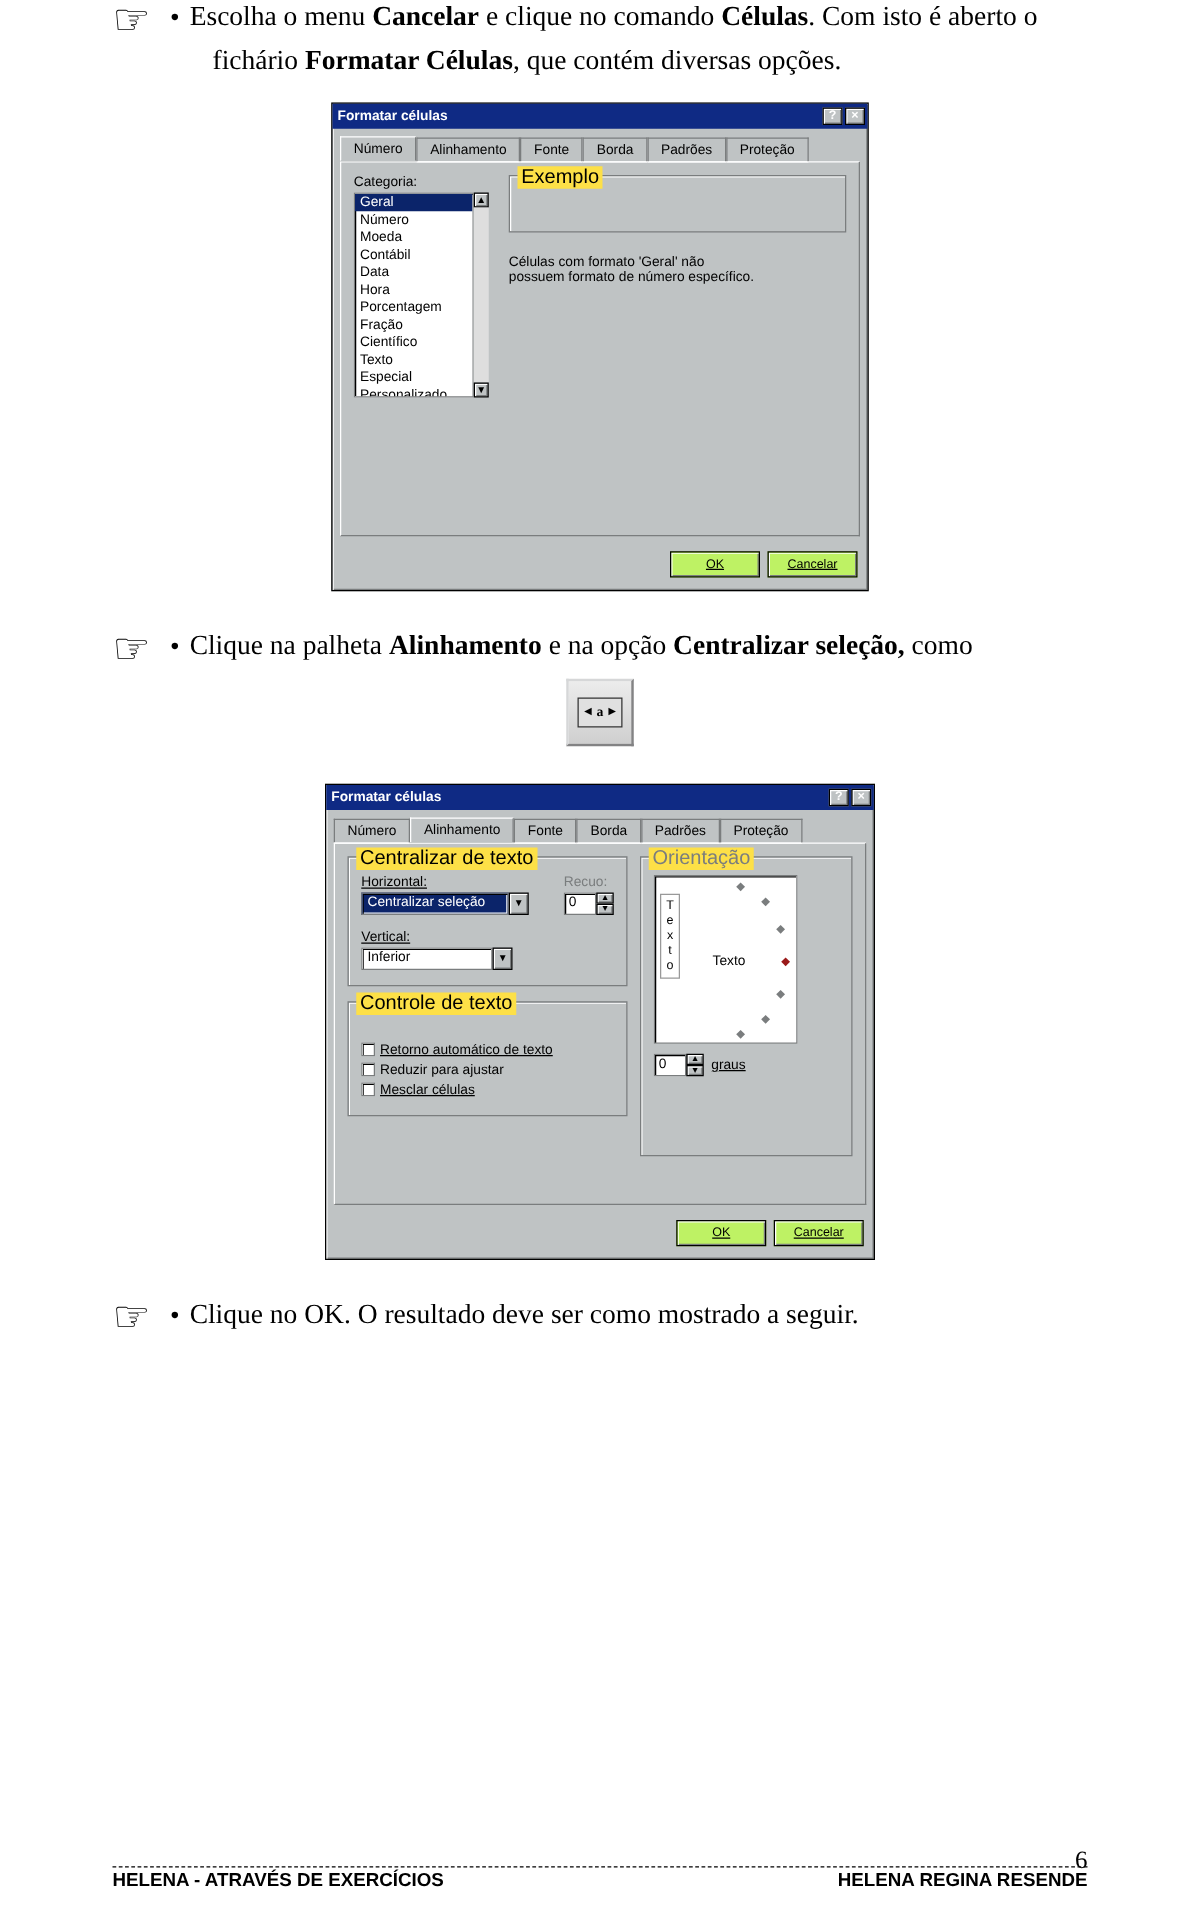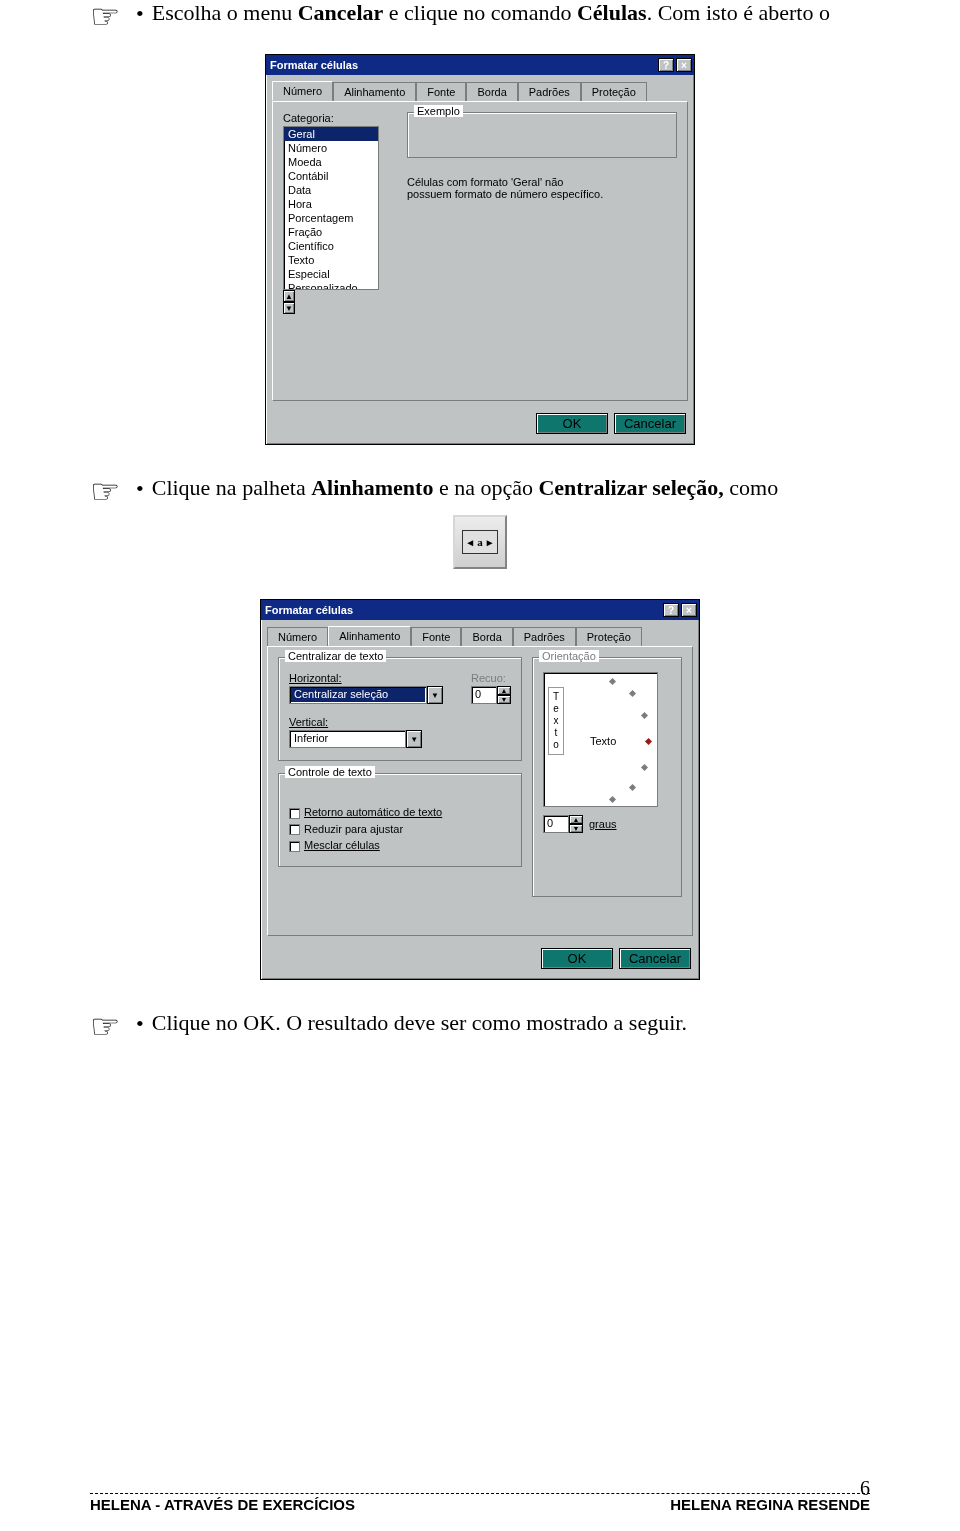--- a/index.html
+++ b/index.html
@@ -58,41 +58,42 @@
   .dlg-inner {
     margin: 0 6px 6px 6px;
     border: 1px solid #fff;
     border-right-color: #7a7d7e; border-bottom-color: #7a7d7e;
     padding: 10px;
     min-height: 260px;
     position: relative;
   }
   .btn {
     min-width: 72px; height: 21px;
-    background: #0f766e;
+    background: #bef264;
     border: 1px solid #000;
     box-shadow: inset 1px 1px 0 #fff, inset -1px -1px 0 #7a7d7e;
     display: inline-flex; align-items: center; justify-content: center;
-    font-size: 13px;
+    font-size: 10px;
     margin-left: 6px;
+    text-decoration: underline;
   }
   .dlg-footer { display: flex; justify-content: flex-end; padding: 6px 8px 10px 0; }
   .lbl { font-size: 11px; }
   .sunken {
     background: #fff;
     border: 1px solid #7a7d7e;
     box-shadow: inset 1px 1px 0 #000, inset -1px -1px 0 #fff;
   }
   .listbox { width: 96px; height: 164px; overflow: hidden; }
   .listbox .item { padding: 1px 4px; white-space: nowrap; }
   .listbox .item.selected { background: #0b246a; color: #fff; }
   .scrollbar { width: 12px; background:#bfc3c4; display:flex; flex-direction:column; }
   .sbtn { height:12px; border:1px solid #000; box-shadow: inset 1px 1px 0 #fff, inset -1px -1px 0 #7a7d7e; background:#bfc3c4; font-size:8px; display:flex;align-items:center;justify-content:center;}
   .group-frame { position: relative; border: 1px solid #7a7d7e; box-shadow: inset 1px 1px 0 #fff; padding: 10px 8px 8px 8px; }
-  .group-frame > .legend { position: absolute; top: -8px; left: 6px; background: #ffffff; padding: 0 3px; font-size: 11px; }
+  .group-frame > .legend { position: absolute; top: -8px; left: 6px; background: #fde047; padding: 0 3px; font-size: 16px; }
   .disabled-text { color: #7a7d7e; }
 
   
   .toolbar-icon { width:54px; height:54px; display:inline-flex; align-items:center; justify-content:center;
     border: 2px outset #d6d7d8; background: linear-gradient(#ececec,#cfcfcf); }
   .toolbar-icon .inner { width:36px; height:24px; border:1px solid #333; display:flex; align-items:center; justify-content:center; background:#e0e0e0;}
   .toolbar-icon .arrow { font-size:10px; }
   .toolbar-icon .a-letter { font-size:11px; font-weight:bold; padding:0 2px;}
 
   
@@ -123,20 +124,23 @@
 <body>
 <div class="page">
 
 <div class="row-hand">
   <span class="hand">☞</span>
   <span class="bullet">•</span>
   <div class="body-text">
     <span>Escolha o menu </span><span class="bold">Cancelar</span><span> e clique no comando </span><span class="bold">Células</span><span>. Com isto é aberto o</span>
   </div>
 </div>
+<div class="para continuation">
+  <span>fichário </span><span class="bold">Formatar Células</span><span>, que contém diversas opções.</span>
+</div>
 
 <div class="center-block mt20">
   <div class="dlg" style="width:430px;">
     <div class="titlebar">
       <span>Formatar células</span>
       <span class="titlebar-btns">
         <span class="tbtn">?</span>
         <span class="tbtn">×</span>
       </span>
     </div>
@@ -145,21 +149,21 @@
       <span class="tab inactive">Alinhamento</span>
       <span class="tab inactive">Fonte</span>
       <span class="tab inactive">Borda</span>
       <span class="tab inactive">Padrões</span>
       <span class="tab inactive">Proteção</span>
     </div>
     <div class="dlg-inner" style="min-height:300px;">
       <div style="display:flex; gap:12px;">
         <div style="width:112px;">
           <div class="lbl">Categoria:</div>
-          <div style="display:flex; margin-top:2px;flex-direction:column;">
+          <div style="display:flex; margin-top:2px;">
             <div class="sunken listbox">
               <div class="item selected">Geral</div>
               <div class="item">Número</div>
               <div class="item">Moeda</div>
               <div class="item">Contábil</div>
               <div class="item">Data</div>
               <div class="item">Hora</div>
               <div class="item">Porcentagem</div>
               <div class="item">Fração</div>
               <div class="item">Científico</div>
@@ -258,21 +262,21 @@
         </div>
 
         <div class="group-frame" style="margin-top:12px; padding:28px 10px 10px 10px;">
           <span class="legend">Controle de texto</span>
           <div style="margin:4px 0;"><span class="chk"></span><span class="lbl"><span class="und">Retorno automático de texto</span></span></div>
           <div style="margin:4px 0;"><span class="chk"></span><span class="lbl"><span>Reduzir para ajustar</span></span></div>
           <div style="margin:4px 0;"><span class="chk"></span><span class="lbl"><span class="und">Mesclar células</span></span></div>
         </div>
       </div>
 
-      <div style="width:150px;">
+      <div style="width:170px;">
         <div class="group-frame" style="height:240px; padding:14px 10px 8px 10px;">
           <span class="legend disabled-text">Orientação</span>
           <div class="orient-box">
             <div class="vert-text">
               <span>T</span>
               <span>e</span>
               <span>x</span>
               <span>t</span>
               <span>o</span>
             </div>

